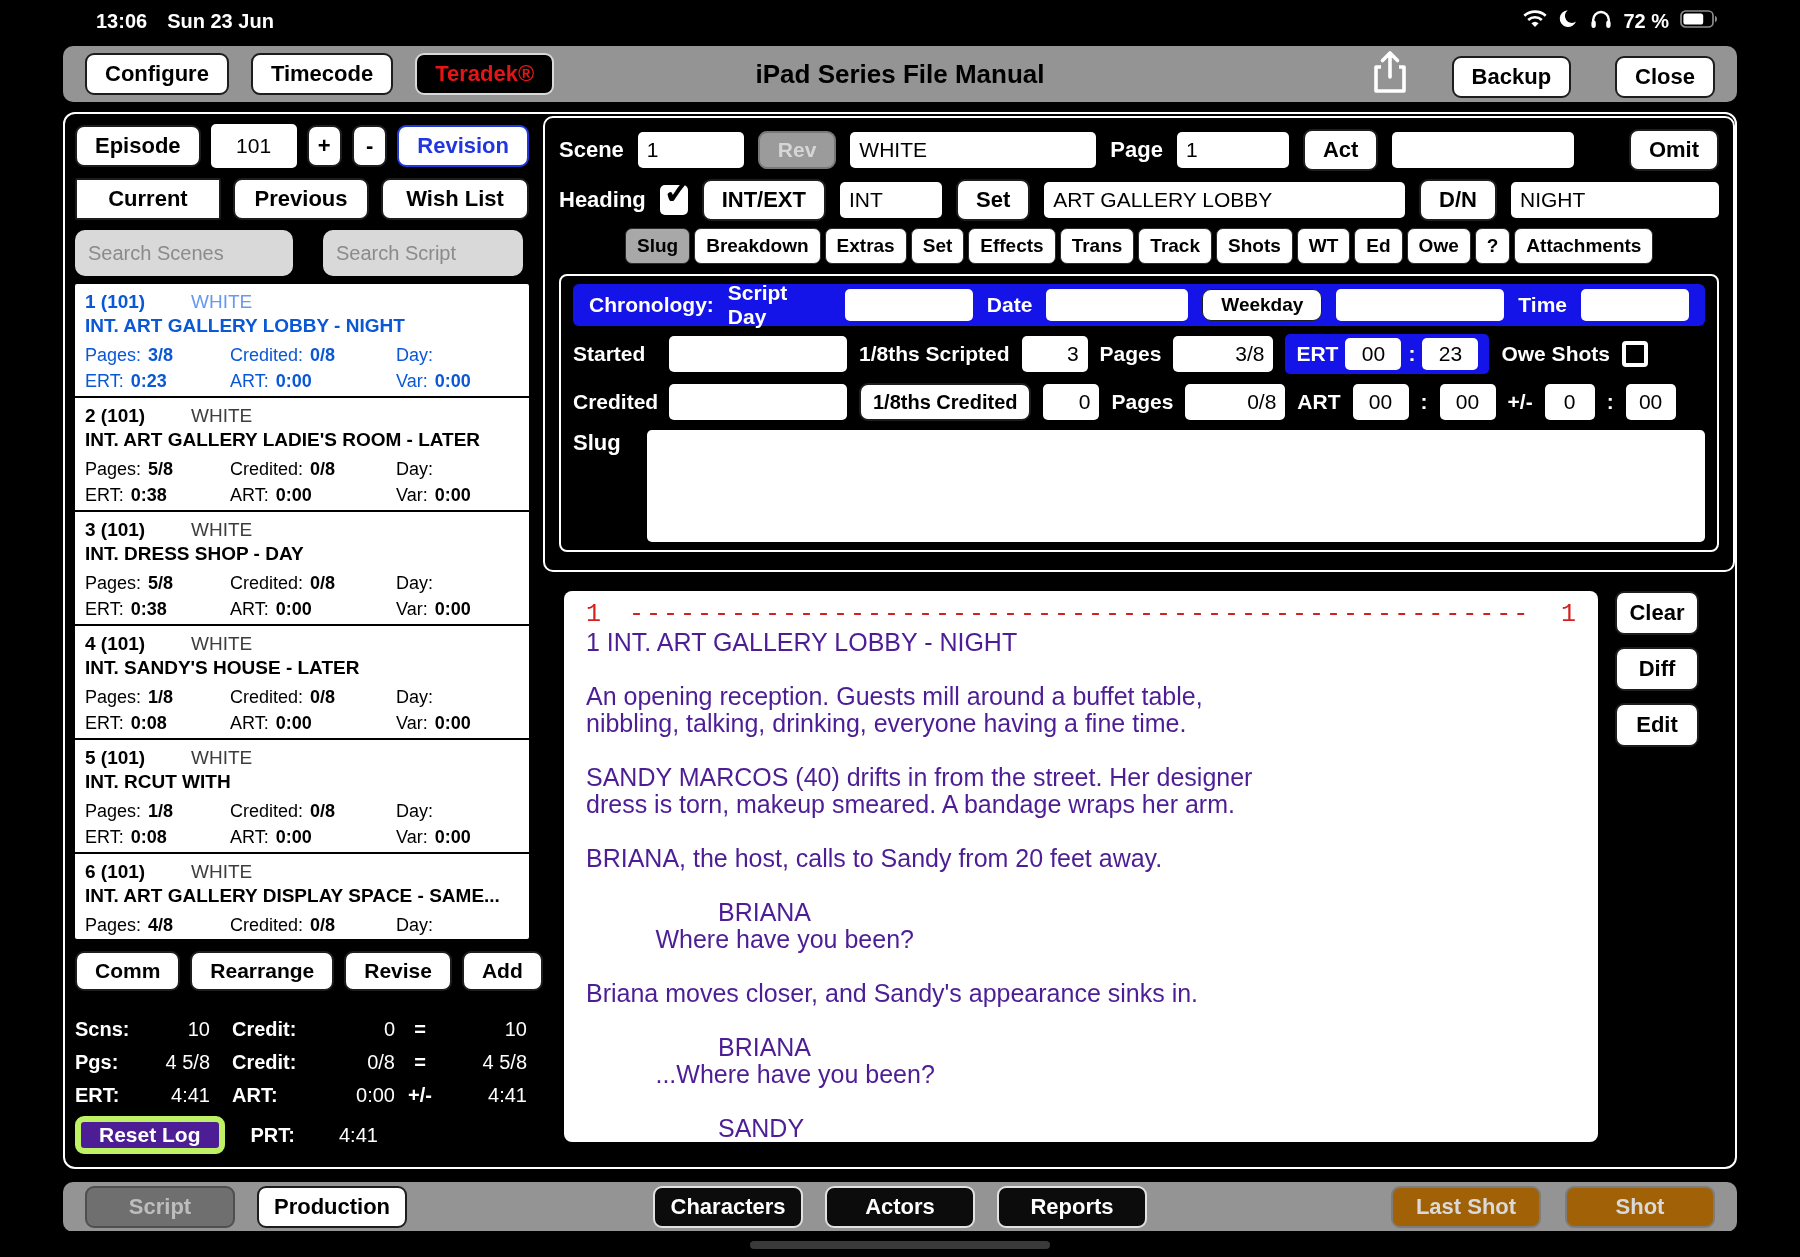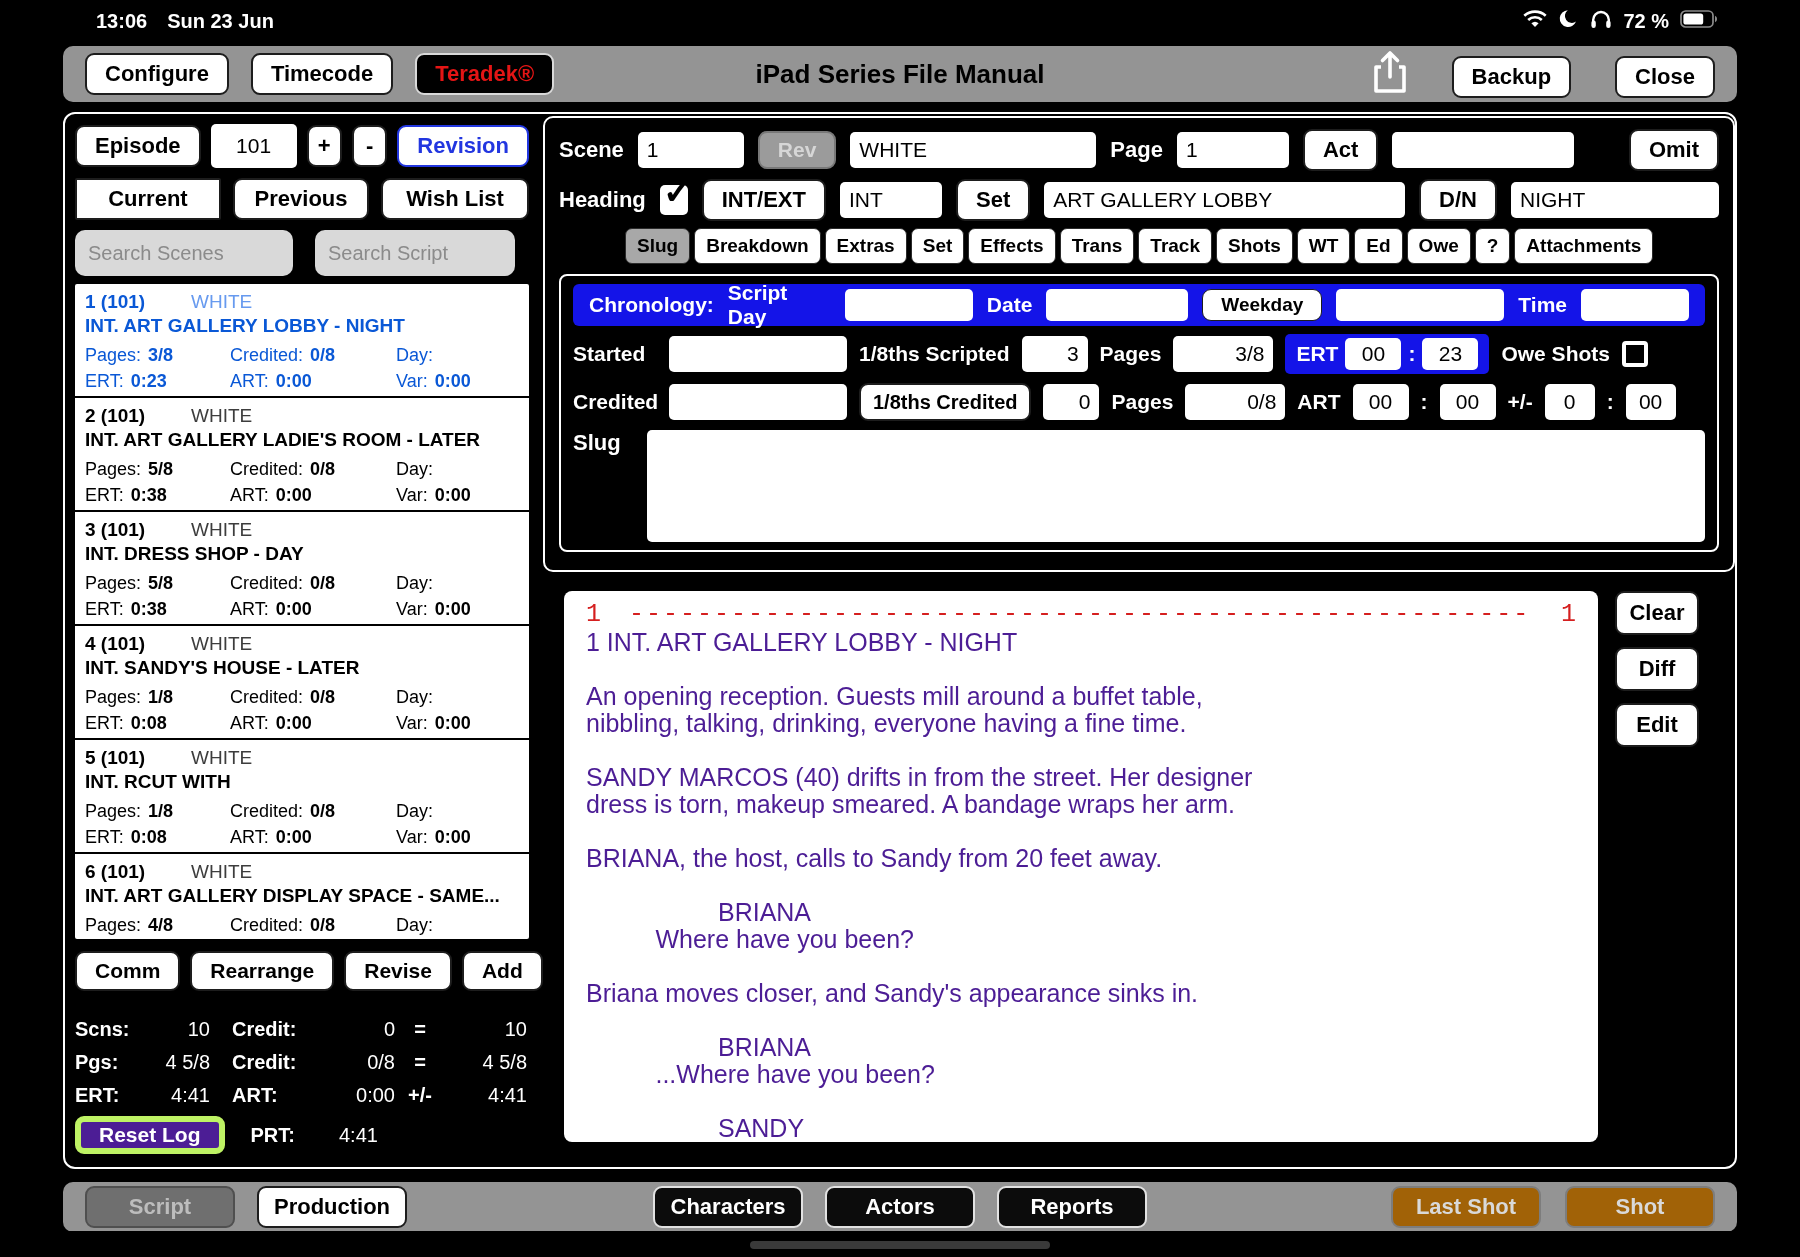--- a/index.html
+++ b/index.html
@@ -36,21 +36,21 @@
 
   
   .main{ position:absolute; left:63px; top:112px; width:1674px; height:1057px;
     background:#000; border:2px solid #fff; border-radius:12px; }
 
   
   .left-panel{ position:absolute; left:10px; top:10px; width:454px; }
   .ep-row{ display:flex; align-items:center; gap:10px; }
   .lt-tabs{ display:flex; gap:12px; margin-top:10px; }
   .tab-current{ border-radius:2px; width:150px; }
-  .search-row{ display:flex; gap:22px; margin-top:10px; }
+  .search-row{ display:flex; gap:30px; margin-top:10px; }
   .search{ background:#d9d9d9; border:none; border-radius:10px; height:46px;
     font-size:20px; padding:0 13px; color:#222; font-family:inherit; }
   .search::placeholder{ color:#8b8b8b; }
 
   .scene-list{ margin-top:8px; width:454px; height:655px; background:#fff;
     overflow:hidden; border-radius:2px; color:#000; }
   .scene-row{ height:114px; padding:5px 10px 0 10px; border-bottom:2px solid #000; color:#000; }
   .sr-l1{ display:flex; align-items:center; height:26px; font-size:19px; }
   .sr-num{ font-weight:bold; width:106px; }
   .sr-color{ color:#3d3d3d; }

